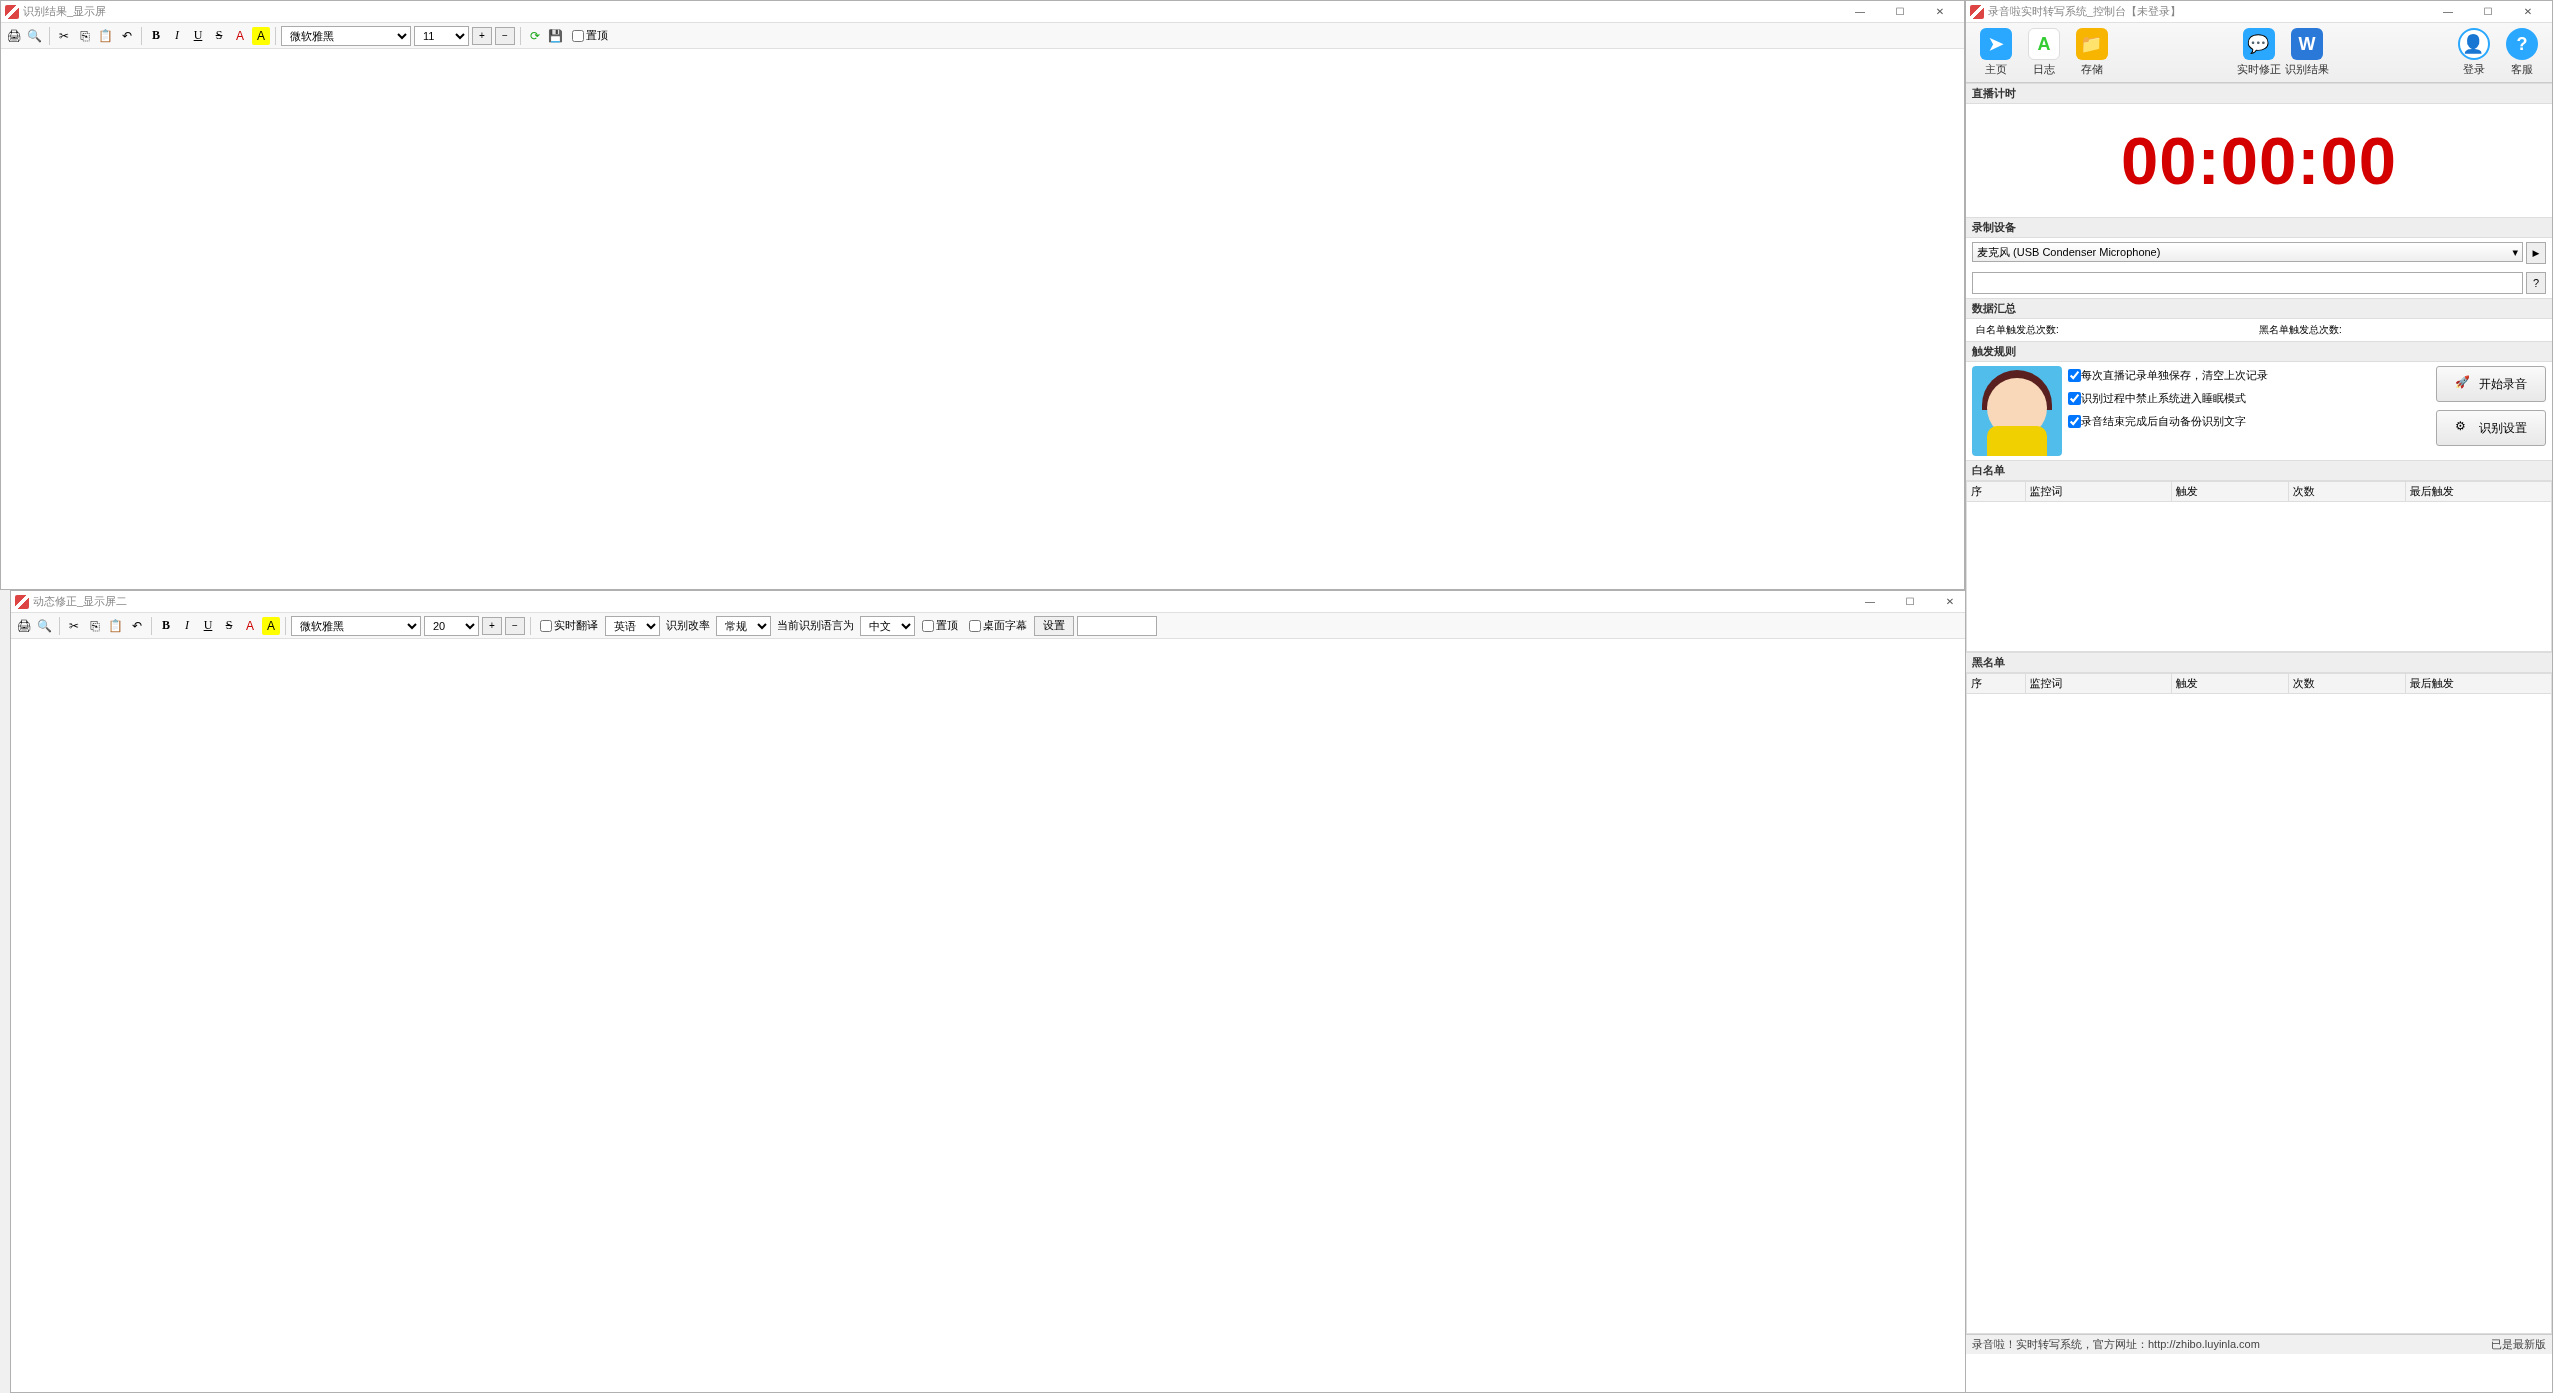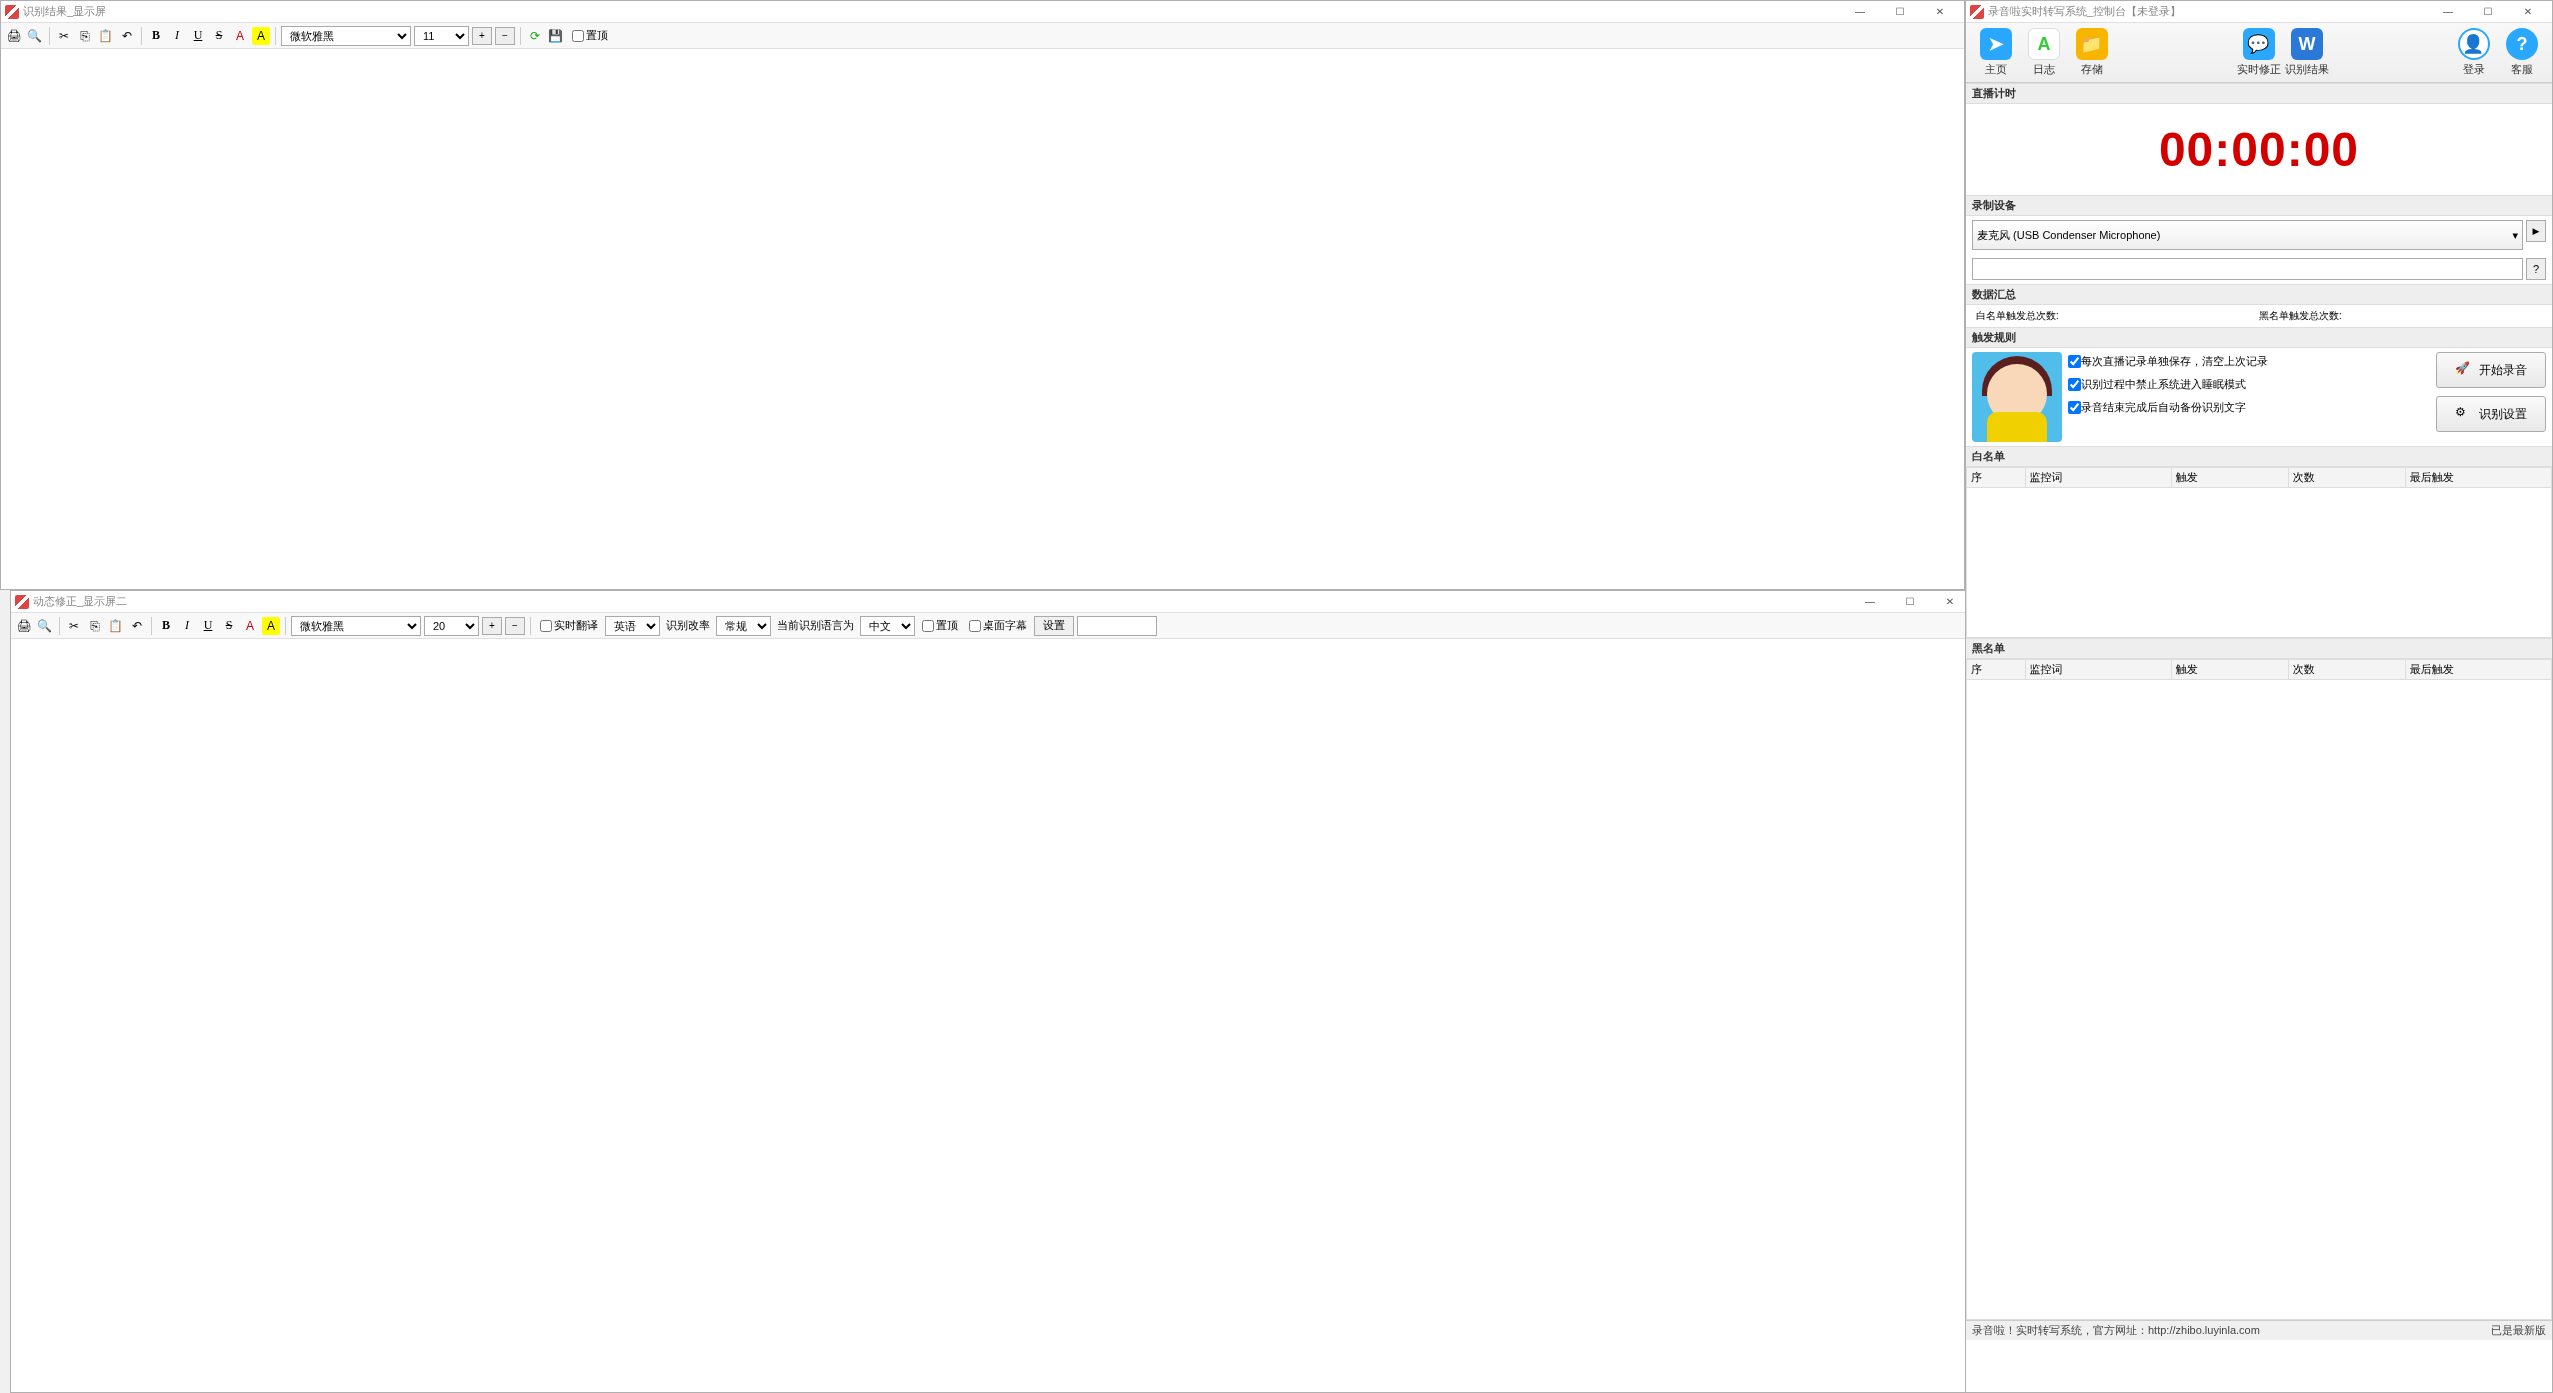--- a/index.html
+++ b/index.html
@@ -26,23 +26,23 @@
 
 
 .cp-toolbar { height: 60px; background: linear-gradient(#f8f8f8,#eee); border-bottom: 1px solid #ccc; display: flex; align-items: center; padding: 2px 6px; }
 .cp-btn { width: 48px; display: flex; flex-direction: column; align-items: center; cursor: pointer; gap: 2px; }
 .cp-btn .big-icon { width: 32px; height: 32px; border-radius: 6px; display: flex; align-items: center; justify-content: center; font-size: 18px; color: #fff; font-weight: bold; }
 .cp-btn .lbl { font-size: 11px; color: #333; }
 .cp-spacer { flex: 1; }
 
 .section-hdr { background: #eee; padding: 2px 6px; font-size: 11px; font-weight: bold; border-top: 1px solid #ddd; border-bottom: 1px solid #ddd; color: #333; }
 .timer-box { text-align: center; padding: 18px 0; }
-.timer-val { font-family: Arial Black, Arial, sans-serif; font-size: 48px; font-weight: 900; color: #d40000; letter-spacing: 1px; }
+.timer-val { font-family: Arial Black, Arial, sans-serif; font-size: 67px; font-weight: 900; color: #d40000; letter-spacing: 1px; }
 .device-row { display: flex; padding: 4px 6px; gap: 3px; }
-.device-sel { flex: 1; height: 30px; border: 1px solid #aaa; background: linear-gradient(#fff,#eee); font-size: 11px; padding: 0 4px; display: flex; align-items: center; }
+.device-sel { flex: 1; height: 20px; border: 1px solid #aaa; background: linear-gradient(#fff,#eee); font-size: 11px; padding: 0 4px; display: flex; align-items: center; }
 .device-arrow, .device-play { width: 20px; height: 22px; border: 1px solid #aaa; background: #eee; display: flex; align-items: center; justify-content: center; font-size: 9px; cursor: pointer; }
 .device-input { flex: 1; height: 22px; border: 1px solid #aaa; background: #fff; }
 .device-q { width: 20px; height: 22px; border: 1px solid #aaa; background: #eee; display: flex; align-items: center; justify-content: center; cursor: pointer; }
 
 .stats-row { display: flex; padding: 4px 10px; font-size: 10px; }
 .stat-item { flex: 1; }
 
 .rules-area { display: flex; padding: 4px 6px; gap: 6px; }
 .avatar { width: 90px; height: 90px; background: #51bdea; border-radius: 4px; display: flex; align-items: flex-end; justify-content: center; overflow: hidden; position: relative; }
 .avatar-face { width: 60px; height: 60px; background: #f8d8b8; border-radius: 50%; position: absolute; top: 12px; }

